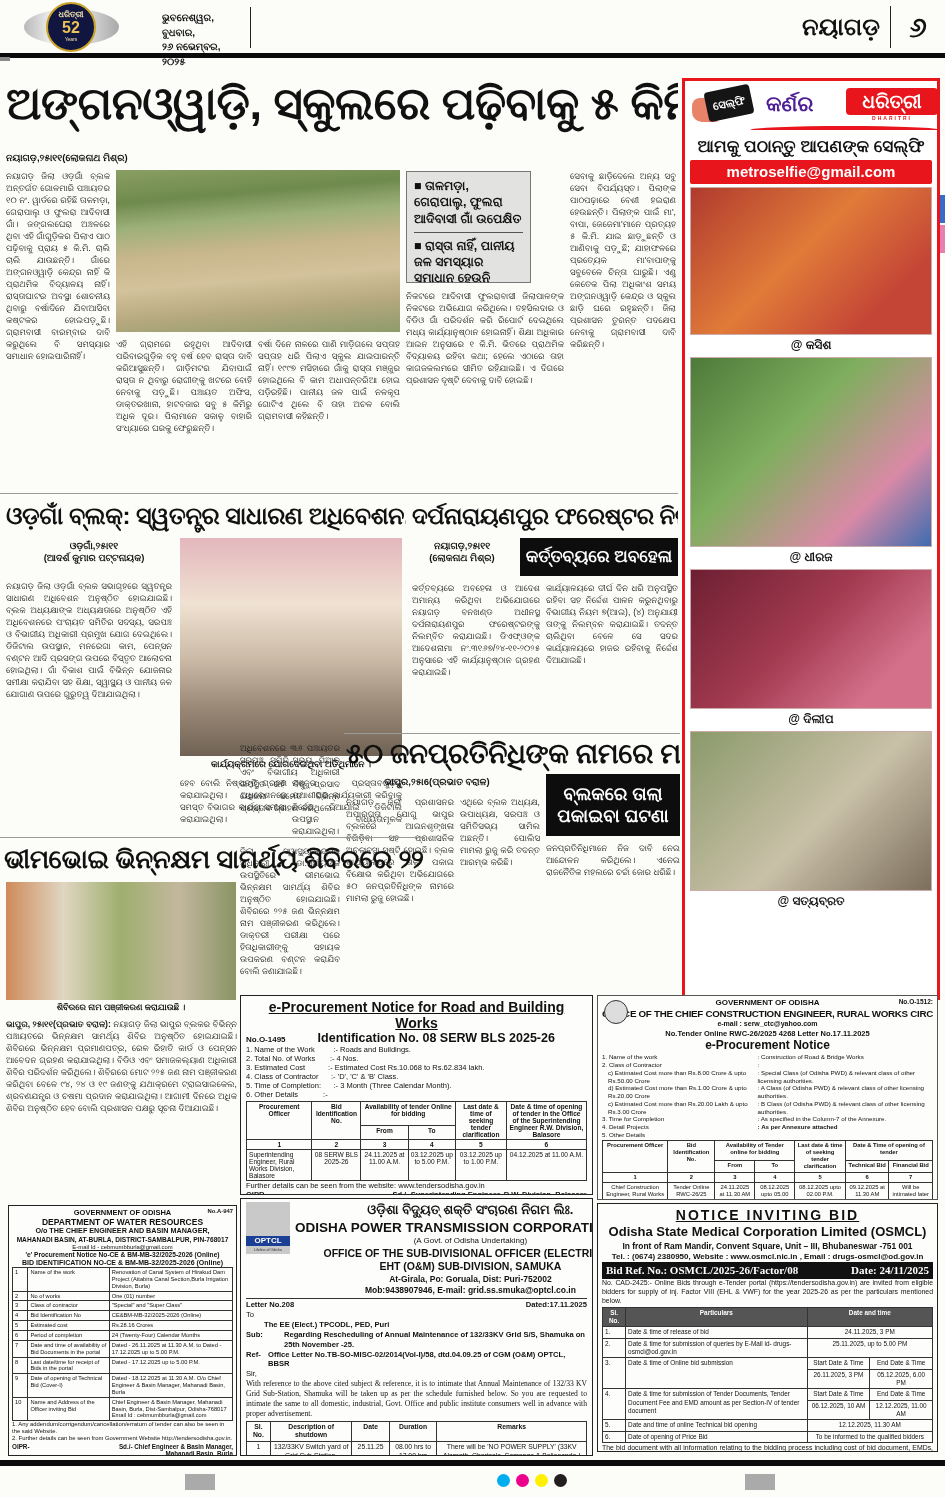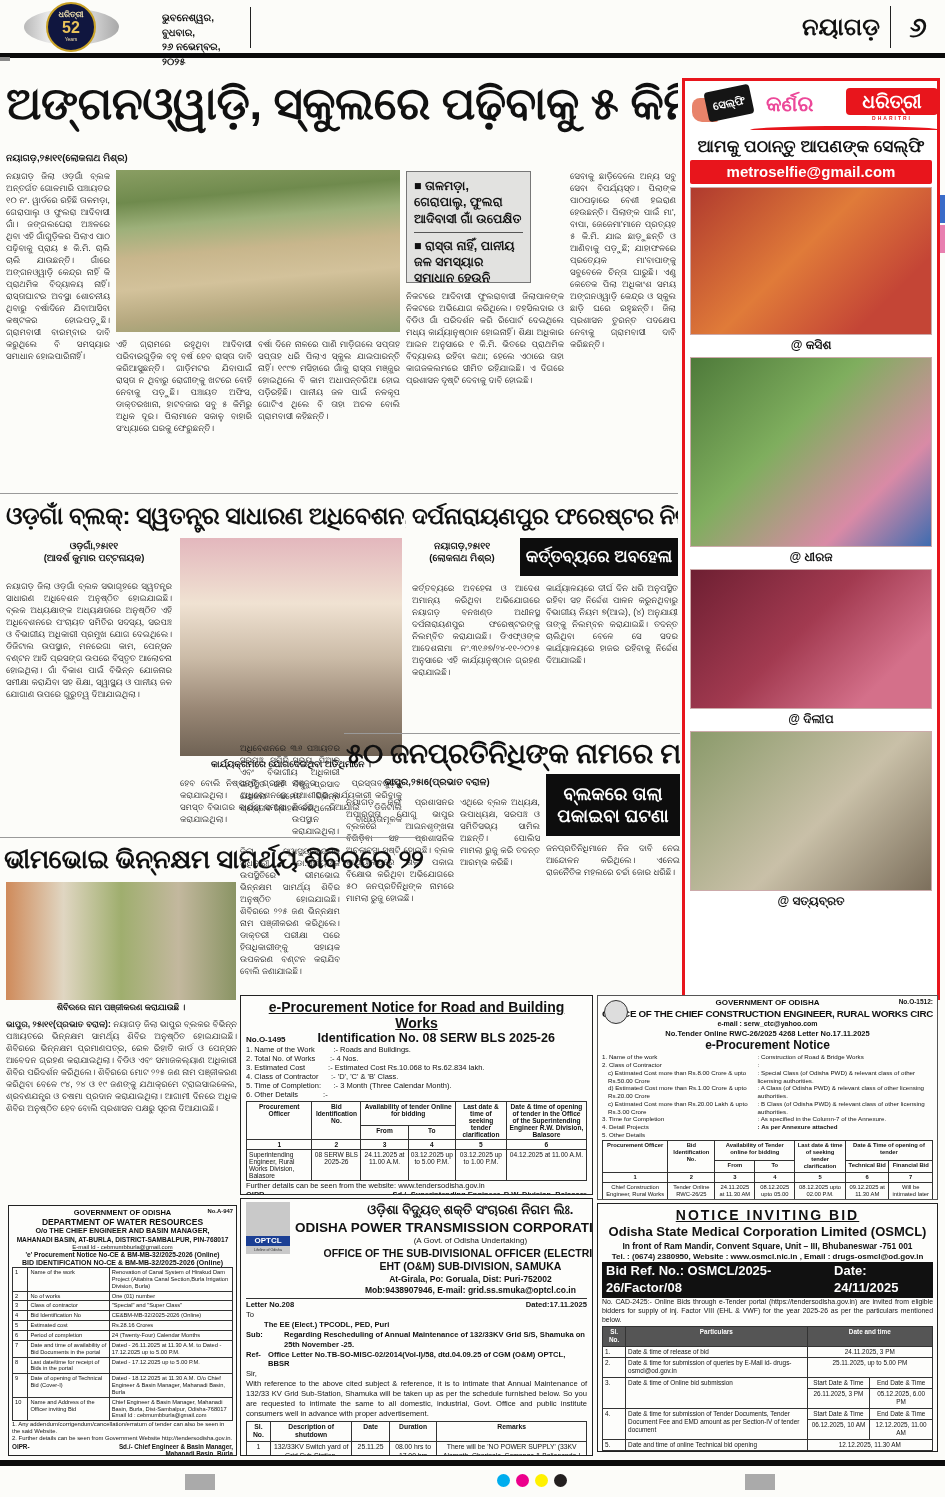--- a/index.html
+++ b/index.html
@@ -117,21 +117,21 @@
   <div class="abs body-txt" style="left:6px;top:1018px;width:231px;height:182px;">
     <span class="bold">ଭାପୁର, ୨୫ା୧୧(ପ୍ରଭାତ ବରାଳ):</span><span> ନୟାଗଡ଼ ଜିଲା ଭାପୁର ବ୍ଲକର ବିଭିନ୍ନ ପଞ୍ଚାୟତରେ ଭିନ୍ନକ୍ଷମ ସାମର୍ଥ୍ୟ ଶିବିର ଅନୁଷ୍ଠିତ ହୋଇଯାଇଛି। ଶିବିରରେ ଭିନ୍ନକ୍ଷମ ପ୍ରମାଣପତ୍ର, ରେଳ ରିହାତି କାର୍ଡ ଓ ପେନ୍‌ସନ ଆବେଦନ ଗ୍ରହଣ କରାଯାଇଥିଲା। ବିଡିଓ ଏବଂ ସମାଜକଲ୍ୟାଣ ଅଧିକାରୀ ଶିବିର ପରିଦର୍ଶନ କରିଥିଲେ। ଶିବିରରେ ମୋଟ ୨୨୫ ଜଣ ନାମ ପଞ୍ଜୀକରଣ କରିଥିବା ବେଳେ ୯୪, ୨୪ ଓ ୧୯ ଜଣଙ୍କୁ ଯଥାକ୍ରମେ ଟ୍ରାଇସାଇକେଲ, ଶ୍ରବଣଯନ୍ତ୍ର ଓ ଚଷମା ପ୍ରଦାନ କରାଯାଇଥିଲା। ଆଗାମୀ ଦିନରେ ଅଧିକ ଶିବିର ଅନୁଷ୍ଠିତ ହେବ ବୋଲି ପ୍ରଶାସନ ପକ୍ଷରୁ ସୂଚନା ଦିଆଯାଇଛି।</span>
   </div>
 
   <div class="abs ad" style="left:682px;top:78px;width:258px;height:922px;">
     <div style="flex:0 0 48px;position:relative;">
       <div style="position:absolute;left:2px;top:2px;width:64px;height:40px;">
         <div style="position:absolute;left:0;top:10px;width:26px;height:24px;background:#e8836a;border-radius:8px 2px 2px 10px;"></div>
         <div style="position:absolute;left:14px;top:0px;width:46px;height:30px;background:#151515;border-radius:4px;transform:rotate(-12deg);color:#fff;font-weight:bold;font-size:11px;text-align:center;line-height:30px;">ସେଲ୍ଫି</div>
       </div>
-      <div style="position:absolute;left:76px;top:6px;font-size:21px;font-weight:800;color:#ec4899;">କର୍ଣର</div>
+      <div style="position:absolute;left:76px;top:6px;font-size:21px;font-weight:800;color:#4c1d95;">କର୍ଣର</div>
       <div style="position:absolute;left:156px;top:2px;width:92px;text-align:center;">
         <div style="background:#e8151c;color:#fff;font-size:19px;font-weight:800;border-radius:4px;line-height:27px;">ଧରିତ୍ରୀ</div>
         <div style="font-size:5px;color:#e8151c;font-weight:bold;letter-spacing:2px;">DHARITRI</div>
       </div>
       <div style="position:absolute;left:60px;top:40px;width:190px;height:4px;background:#e8151c;border-radius:50%/100% 100% 0 0;"></div>
     </div>
     <div style="flex:0 0 20px;font-size:17px;font-weight:800;text-align:center;">ଆମକୁ ପଠାନ୍ତୁ ଆପଣଙ୍କ ସେଲ୍ଫି</div>
     <div class="emailband">metroselfie@gmail.com</div>
     <div class="ad-photo" style="flex:0 0 146px;background:linear-gradient(135deg,#b03a2e,#e07b39 45%,#c44536 80%);"></div>
     <div class="ad-cap">@ କସିଶ</div>
@@ -375,21 +375,21 @@
     <div class="bold" style="padding-left:18px;">The EE (Elect.) TPCODL, PED, Puri</div>
     <div style="display:flex;gap:16px;">
         <span class="bold" style="flex:0 0 22px;">Sub:</span>
         <span class="bold">Regarding Rescheduling of Annual Maintenance of 132/33KV Grid S/S, Shamuka on 25th November -25.</span>
       </div>
     <div style="display:flex;">
         <span class="bold" style="flex:0 0 22px;">Ref-</span>
         <span class="bold">Office Letter No.TB-SO-MISC-02/2014(Vol-I)/58, dtd.04.09.25 of CGM (O&amp;M) OPTCL, BBSR</span>
       </div>
     <div>Sir,</div>
-    <div style="text-align:justify;">With reference to the above cited subject &amp; reference, it is to intimate that Annual Maintenance of 132/33 KV Grid Sub-Station, Shamuka will be taken up as per the schedule furnished below. So you are requested to intimate the same to all domestic, industrial, Govt. Office and public institute consumers well in advance with proper advertisement.</div>
+    <div style="text-align:justify;font-family:Liberation Serif, serif;">With reference to the above cited subject &amp; reference, it is to intimate that Annual Maintenance of 132/33 KV Grid Sub-Station, Shamuka will be taken up as per the schedule furnished below. So you are requested to intimate the same to all domestic, industrial, Govt. Office and public institute consumers well in advance with proper advertisement.</div>
     <table class="tb" style="font-size:6.8px;margin-top:2px;">
       <tbody>
           <tr>
         <th style="width:7%;">Sl. No.</th>
         <th style="width:24%;">Description of shutdown</th>
         <th style="width:11%;">Date</th>
         <th style="width:14%;">Duration</th>
         <th>Remarks</th>
       </tr>
       <tr>
@@ -402,21 +402,21 @@
     </tbody>
       </table>
 
   </div>
 
   <div class="abs noticebox" style="left:597px;top:1203px;width:341px;height:249px;padding:2px 4px;font-size:6.9px;line-height:1.3;">
     <div style="font-size:14px;font-weight:800;text-align:center;text-decoration:underline;letter-spacing:2px;">NOTICE INVITING BID</div>
     <div class="bold" style="font-size:13px;text-align:center;white-space:nowrap;overflow:hidden;">Odisha State Medical Corporation Limited (OSMCL)</div>
     <div class="bold" style="font-size:8.4px;text-align:center;">In front of Ram Mandir, Convent Square, Unit – III, Bhubaneswar -751 001</div>
     <div class="bold" style="font-size:8px;text-align:center;">Tel. : (0674) 2380950, Website : www.osmcl.nic.in , Email : drugs-osmcl@od.gov.in</div>
-    <div class="flexrow" style="background:#111;color:#fff;font-weight:bold;font-size:13px;padding:1px 4px;">
+    <div class="flexrow" style="background:#111;color:#fff;font-weight:bold;font-size:11px;padding:1px 4px;font-family:Liberation Serif, serif;">
       <span>Bid Ref. No.: OSMCL/2025-26/Factor/08</span>
       <span>Date: 24/11/2025</span>
     </div>
     <div style="text-align:justify;">No. CAD-2425:- Online Bids through e-Tender portal (https://tendersodisha.gov.in) are invited from eligible bidders for supply of inj. Factor VIII (EHL &amp; VWF) for the year 2025-26 as per the particulars mentioned below.</div>
     <table class="tb" style="font-size:6.4px;margin-top:1px;">
       <tbody>
           <tr style="background:#555;color:#fff;">
         <th style="width:7%;">Sl. No.</th>
         <th style="width:55%;">Particulars</th>
         <th colspan="2">Date and time</th>

